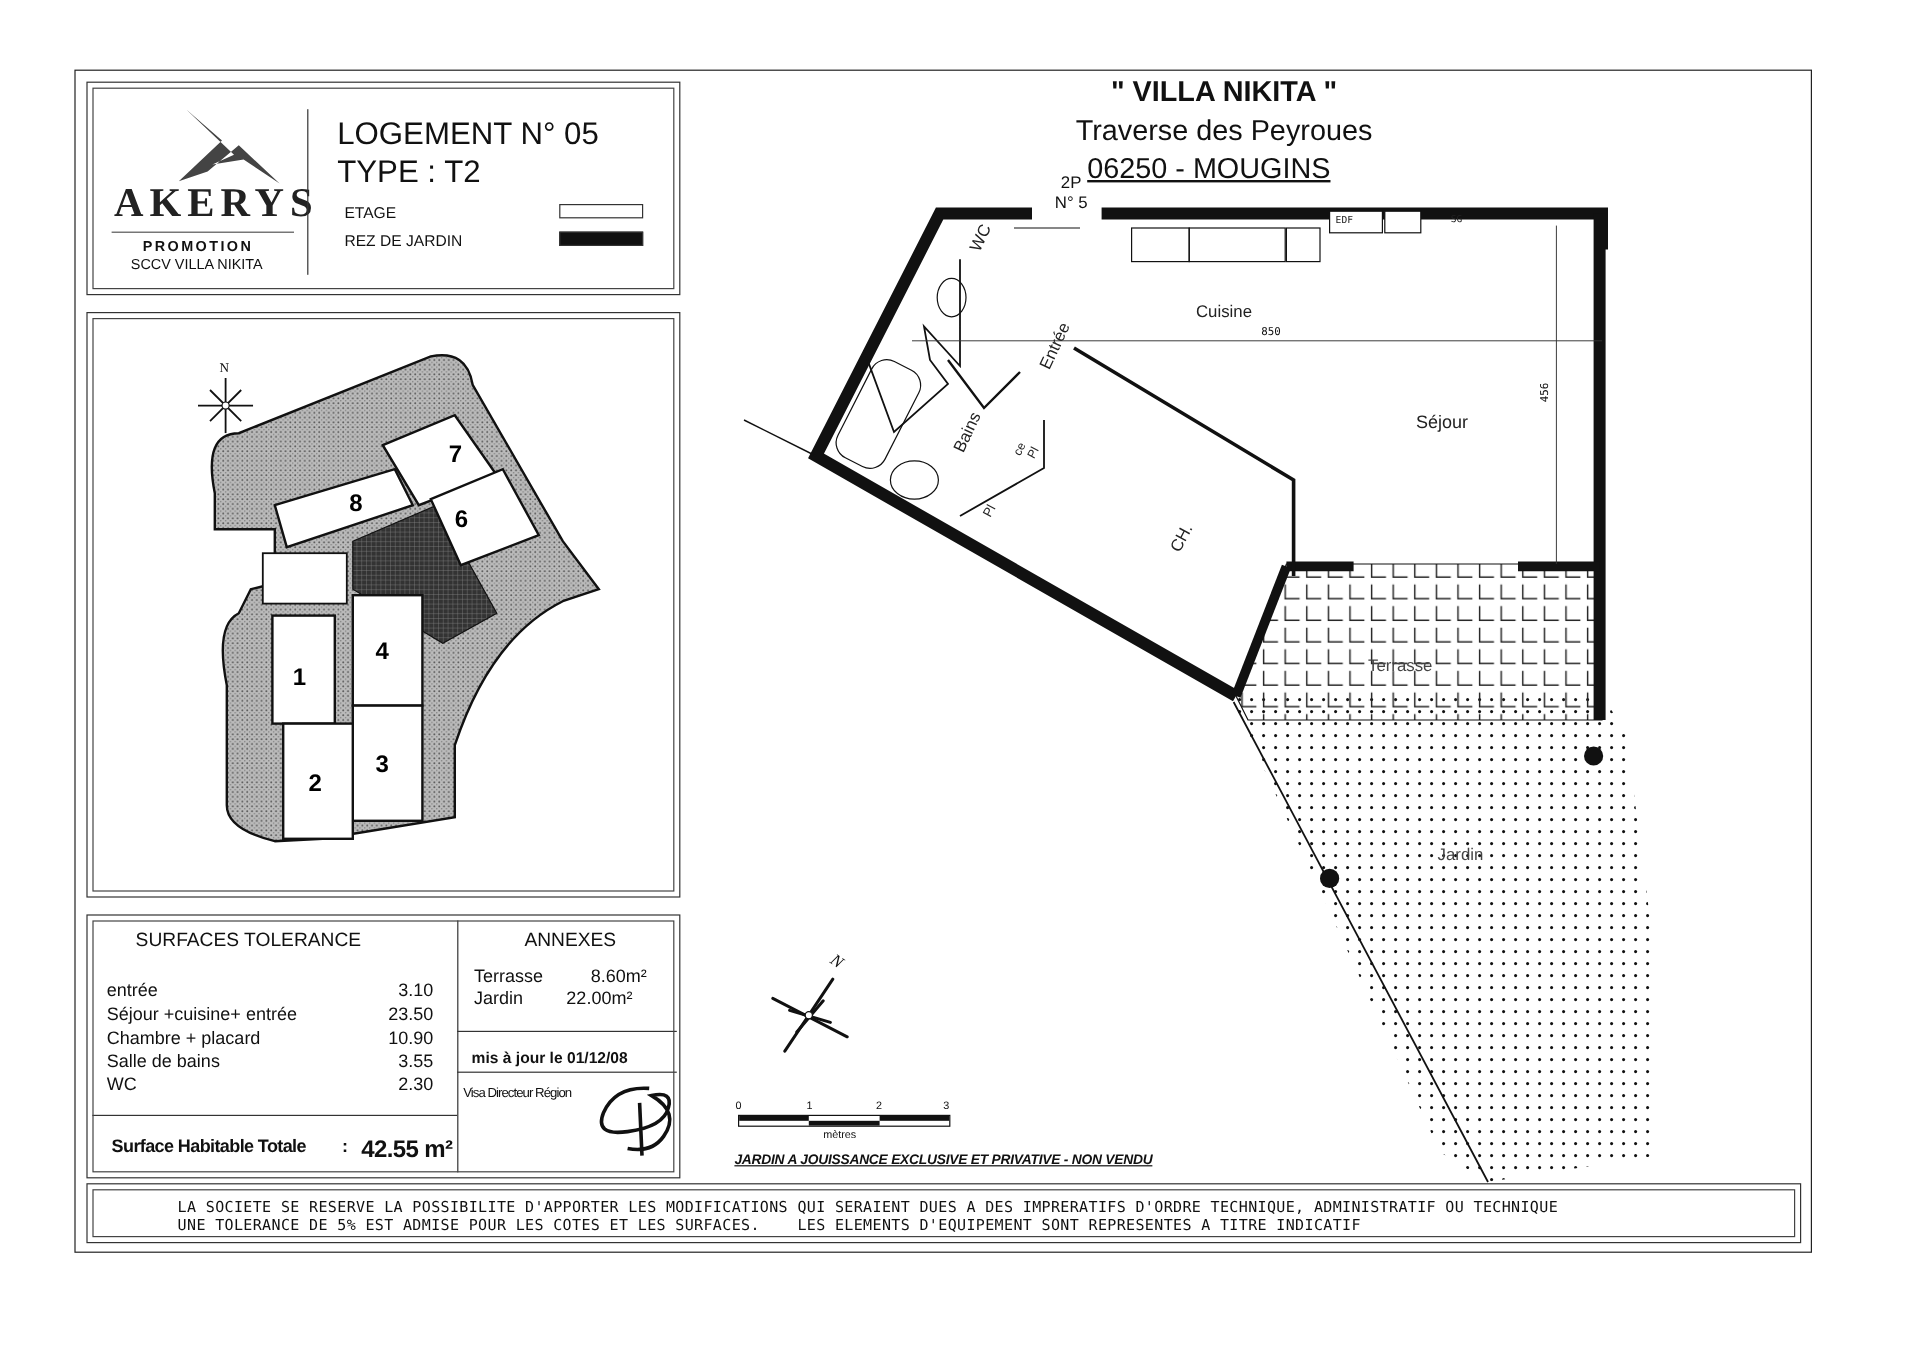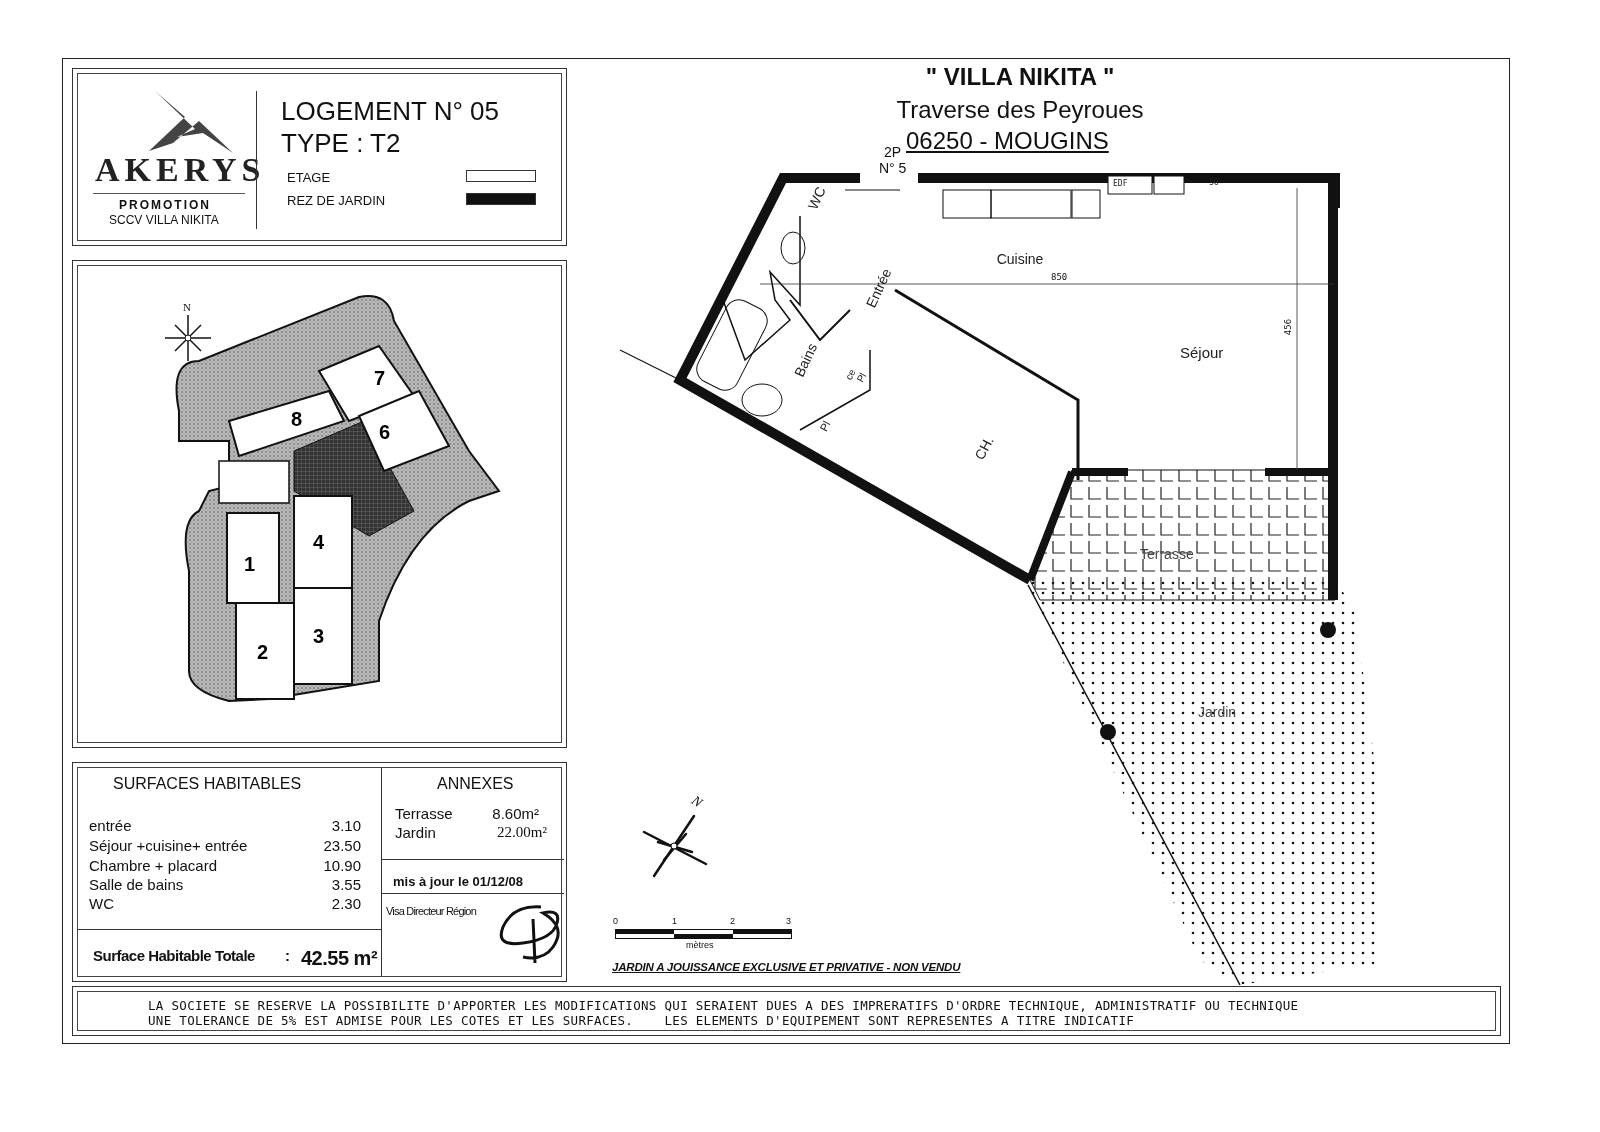--- a/index.html
+++ b/index.html
@@ -85,41 +85,41 @@
     <text x="144" y="352" font-size="20" font-weight="bold" font-family="Liberation Sans, sans-serif">3</text>
     <text x="144" y="258" font-size="20" font-weight="bold" font-family="Liberation Sans, sans-serif">4</text>
     <text x="210" y="148" font-size="20" font-weight="bold" font-family="Liberation Sans, sans-serif">6</text>
     <text x="205" y="94" font-size="20" font-weight="bold" font-family="Liberation Sans, sans-serif">7</text>
     <text x="122" y="135" font-size="20" font-weight="bold" font-family="Liberation Sans, sans-serif">8</text>
   </svg>
 </div>
 
 <div class="box2" style="left:72px;top:762px;width:495px;height:220px;">
   <div class="abs" style="left:308px;top:4px;bottom:4px;border-left:1px solid #333;"></div>
-  <div class="abs tbl-head" style="left:40px;top:12px;">SURFACES HABITABLES</div>
+  <div class="abs tbl-head" style="left:40px;top:12px;">SURFACES TOLERANCE</div>
   <div class="row" style="left:16px;top:54px;">entrée</div>
   <div class="num" style="left:218px;top:54px;">3.10</div>
   <div class="row" style="left:16px;top:74px;">Séjour +cuisine+ entrée</div>
   <div class="num" style="left:218px;top:74px;">23.50</div>
   <div class="row" style="left:16px;top:94px;">Chambre  + placard</div>
   <div class="num" style="left:218px;top:94px;">10.90</div>
   <div class="row" style="left:16px;top:113px;">Salle de bains</div>
   <div class="num" style="left:218px;top:113px;">3.55</div>
   <div class="row" style="left:16px;top:132px;">WC</div>
   <div class="num" style="left:218px;top:132px;">2.30</div>
   <div class="abs" style="left:4px;top:166px;width:304px;border-top:1px solid #333;"></div>
   <div class="abs bold" style="left:20px;top:184px;font-size:15px;letter-spacing:-0.5px;">Surface Habitable Totale</div>
   <div class="abs bold" style="left:212px;top:184px;font-size:15px;">:</div>
   <div class="abs bold" style="left:228px;top:184px;font-size:20px;letter-spacing:-0.5px;">42.55 m²</div>
 
   <div class="abs tbl-head" style="left:364px;top:12px;">ANNEXES</div>
   <div class="row" style="left:322px;top:42px;">Terrasse</div>
   <div class="num" style="left:396px;top:42px;">8.60m²</div>
   <div class="row" style="left:322px;top:61px;">Jardin</div>
-  <div class="num" style="left:404px;top:61px;font-family:Liberation Serif, serif;">22.00m²</div>
+  <div class="num" style="left:384px;top:61px;">22.00m²</div>
   <div class="abs" style="left:308px;top:96px;width:183px;border-top:1px solid #333;"></div>
   <div class="abs bold" style="left:320px;top:111px;font-size:13px;">mis à jour le 01/12/08</div>
   <div class="abs" style="left:308px;top:130px;width:183px;border-top:1px solid #333;"></div>
   <div class="abs" style="left:313px;top:142px;font-size:11px;letter-spacing:-0.8px;">Visa Directeur Région</div>
   <svg class="abs" style="left:410px;top:136px;" width="80" height="70">
     <path d="M58,8 Q30,6 20,28 Q12,48 40,44 Q70,40 74,24 Q78,10 60,14 Q84,28 70,48 Q60,62 40,58 M50,20 L52,64" fill="none" stroke="#111" stroke-width="3"></path>
   </svg>
 </div>
 
 <div class="abs" style="left:880px;top:63px;width:280px;text-align:center;font-size:24px;font-weight:bold;">" VILLA NIKITA "</div>

